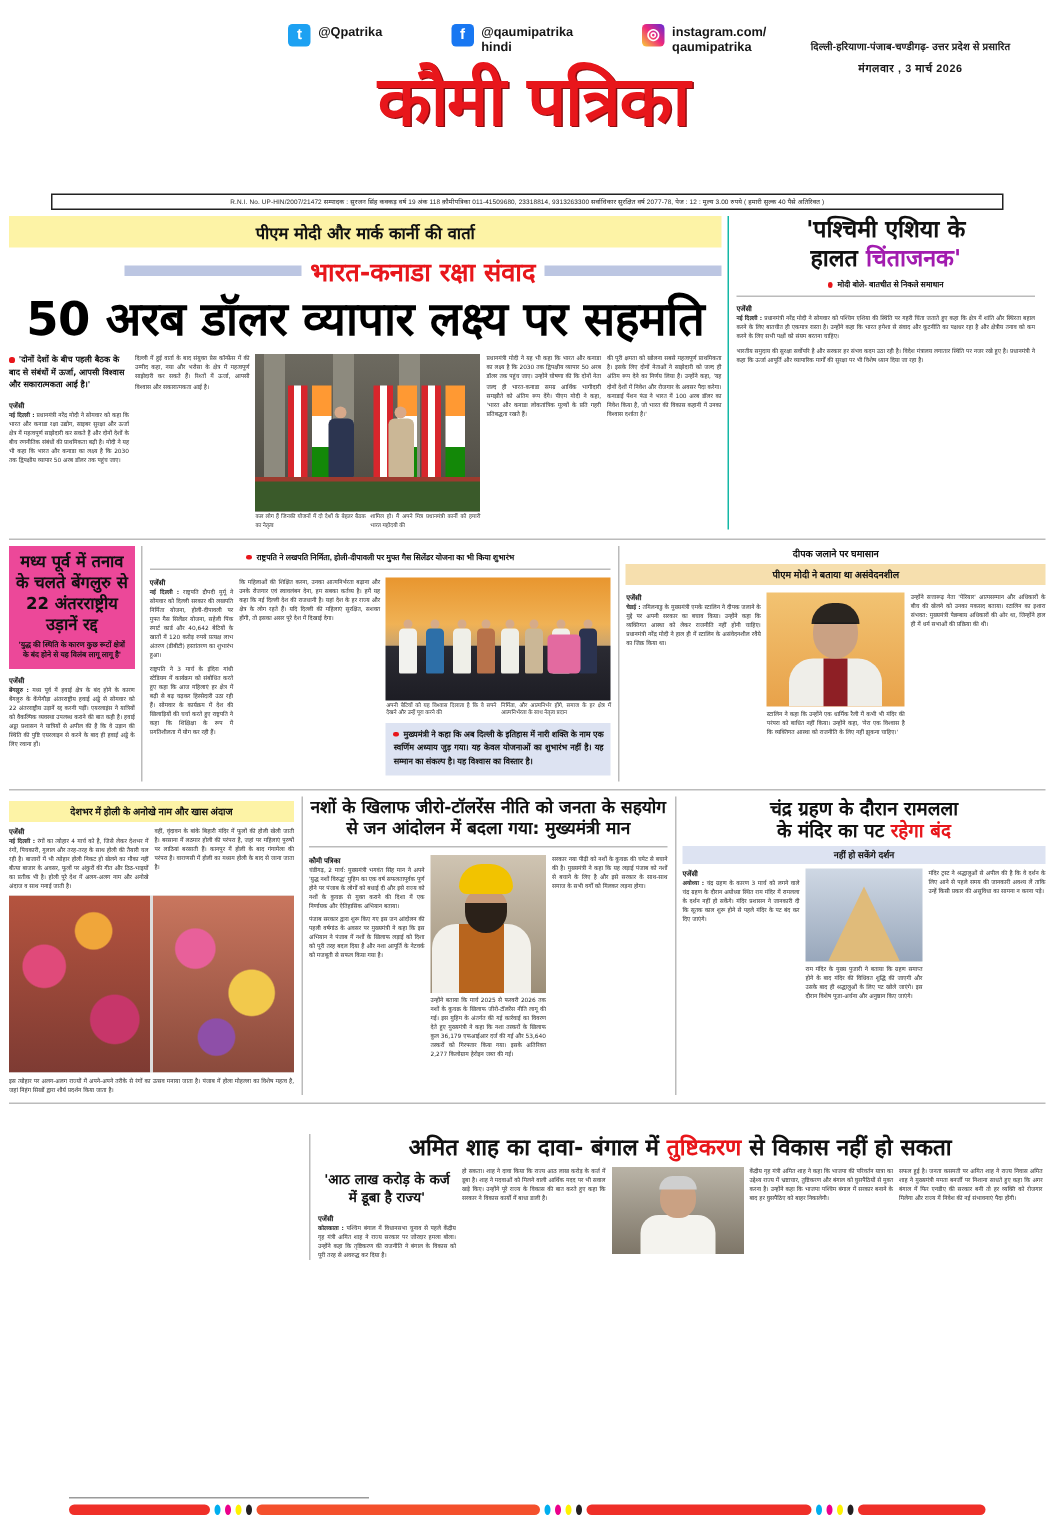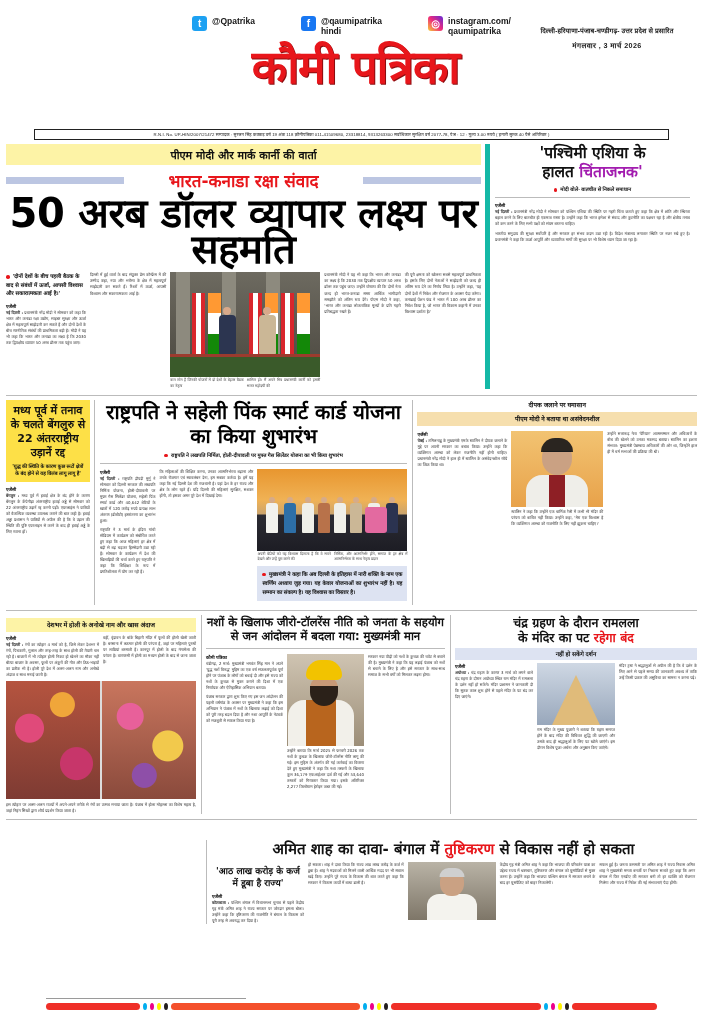--- a/index.html
+++ b/index.html
@@ -54,35 +54,35 @@
   
   .rni {
     border:1px solid #222; margin:3px 28px 0; padding:2px 4px;
     font-size:4.3px; text-align:center; color:#222; letter-spacing:.08px;
     line-height:1.25; white-space:nowrap; overflow:hidden;
   }
 
   
   .top-wrap { display:flex; gap:4px; margin-top:4px; }
   .top-left { width:475px; }
-  .top-right { width:205px; border-left:5px solid #14b8a6; padding-left:5px; }
+  .top-right { width:205px; border-left:1px solid #14b8a6; padding-left:5px; }
 
   .kicker-yellow {
     background:#fdf3a6; text-align:center; font-weight:bold;
     font-size:11px; padding:3px 0; color:#111;
     font-family:"DejaVu Sans", sans-serif;
   }
-  .red-kicker-row { display:flex; align-items:center; gap:20px; margin-top:4px; justify-content:space-between; }
+  .red-kicker-row { display:flex; align-items:center; gap:6px; margin-top:4px; justify-content:flex-end; }
   .rule-blue { height:7px; background:#bcc6e2; flex:1 1 auto; max-width:118px; }
   .red-kicker {
     color:#e8161b; font-weight:bold; font-size:17px; white-space:nowrap;
     font-family:"DejaVu Sans", sans-serif;
   }
   .mainhead {
-    text-align:center; font-weight:bold; font-size:40px; line-height:36px;
+    text-align:center; font-weight:bold; font-size:31px; line-height:36px;
     margin-top:3px; color:#000; font-family:"DejaVu Sans", sans-serif;
     letter-spacing:-.3px;
   }
 
   
   .cols { display:flex; gap:4px; margin-top:5px; }
   .col { flex:1; }
   .body-txt {
     font-size:3.9px; line-height:1.55; text-align:justify; color:#2b2b2b;
     font-family:"DejaVu Sans", sans-serif;
@@ -113,21 +113,21 @@
   .person { position:absolute; bottom:22px; width:18px; }
   .p-head { width:8px; height:8px; border-radius:50%; background:#d8a98a; margin:0 auto; }
   .p-body { width:17px; height:40px; margin:0 auto; border-radius:4px 4px 2px 2px; }
 
   
   .band2 { display:flex; gap:4px; margin-top:6px; border-top:1px solid #bbb; padding-top:4px; }
   .b2-left { width:84px; }
   .b2-mid { width:320px; border-left:1px solid #bbb; border-right:1px solid #bbb; padding:0 5px; }
   .b2-right { width:280px; }
 
-  .yellow-box { background:#fde047; padding:4px 4px 5px; }
+  .yellow-box { background:#ec4899; padding:4px 4px 5px; }
   .yb-head {
     font-weight:bold; font-size:11px; line-height:14px; text-align:center;
     color:#111; font-family:"DejaVu Sans", sans-serif;
   }
   .yb-sub { font-size:5px; font-weight:bold; text-align:center; margin-top:3px; line-height:1.4; }
 
   .head2 {
     text-align:center; font-weight:bold; font-size:20px; line-height:24px;
     font-family:"DejaVu Sans", sans-serif; color:#000;
   }
@@ -348,21 +348,20 @@
     <div class="b2-left">
       <div class="yellow-box">
         <div class="yb-head">मध्य पूर्व में तनाव के चलते बेंगलुरु से 22 अंतरराष्ट्रीय उड़ानें रद्द</div>
         <div class="yb-sub">'युद्ध की स्थिति के कारण कुछ रूटों क्षेत्रों के बंद होने से यह विलंब लागू लागू है'</div>
       </div>
       <div class="byline" style="margin-top:4px">एजेंसी</div>
       <div class="body-txt"><b>बेंगलुरु :</b> <span>मध्य पूर्व में हवाई क्षेत्र के बंद होने के कारण बेंगलुरु के केंपेगौड़ा अंतरराष्ट्रीय हवाई अड्डे से सोमवार को 22 अंतरराष्ट्रीय उड़ानें रद्द करनी पड़ीं। एयरलाइंस ने यात्रियों को वैकल्पिक व्यवस्था उपलब्ध कराने की बात कही है। हवाई अड्डा प्रशासन ने यात्रियों से अपील की है कि वे उड़ान की स्थिति की पुष्टि एयरलाइन से करने के बाद ही हवाई अड्डे के लिए रवाना हों।</span></div>
     </div>
 
     <div class="b2-mid">
-      <div class="head2">राष्ट्रपति ने सहेली पिंक स्मार्ट कार्ड योजना का किया शुभारंभ</div>
       <div class="sub-bullet bullet-red">राष्ट्रपति ने लखपति निर्मिता, होली-दीपावली पर मुफ्त गैस सिलेंडर योजना का भी किया शुभारंभ</div>
       <div class="sep-h"></div>
       <div class="cols">
         <div class="col">
           <div class="byline">एजेंसी</div>
           <div class="body-txt"><b>नई दिल्ली :</b> <span>राष्ट्रपति द्रौपदी मुर्मू ने सोमवार को दिल्ली सरकार की लखपति निर्मिता योजना, होली-दीपावली पर मुफ्त गैस सिलेंडर योजना, सहेली पिंक स्मार्ट कार्ड और 40,642 बेटियों के खातों में 120 करोड़ रुपये प्रत्यक्ष लाभ अंतरण (डीबीटी) हस्तांतरण का शुभारंभ हुआ।</span></div>
           <div class="body-txt" style="margin-top:3px">राष्ट्रपति ने 3 मार्च के इंदिरा गांधी स्टेडियम में कार्यक्रम को संबोधित करते हुए कहा कि आज महिलाएं हर क्षेत्र में बढ़ी से बढ़ चढ़कर हिस्सेदारी उठा रही हैं। सोमवार के कार्यक्रम में देश की खिलाड़ियों की चर्चा करते हुए राष्ट्रपति ने कहा कि शिक्षिक्षा के रूप में प्रगतिशीलता में योग कर रही हैं।</div>
         </div>
         <div class="col" style="width:94px;flex:none">
           <div class="body-txt">कि महिलाओं की शिक्षित करना, उनका आत्मनिर्भरता बढ़ाना और उनके रोजगार एवं स्वावलंबन देना, हम सबका कर्तव्य है। हमें यह कहा कि नई दिल्ली देश की राजधानी है। यहां देश के हर राज्य और क्षेत्र के लोग रहते हैं। यदि दिल्ली की महिलाएं सुरक्षित, सशक्त होंगी, तो इसका असर पूरे देश में दिखाई देगा।</div>

